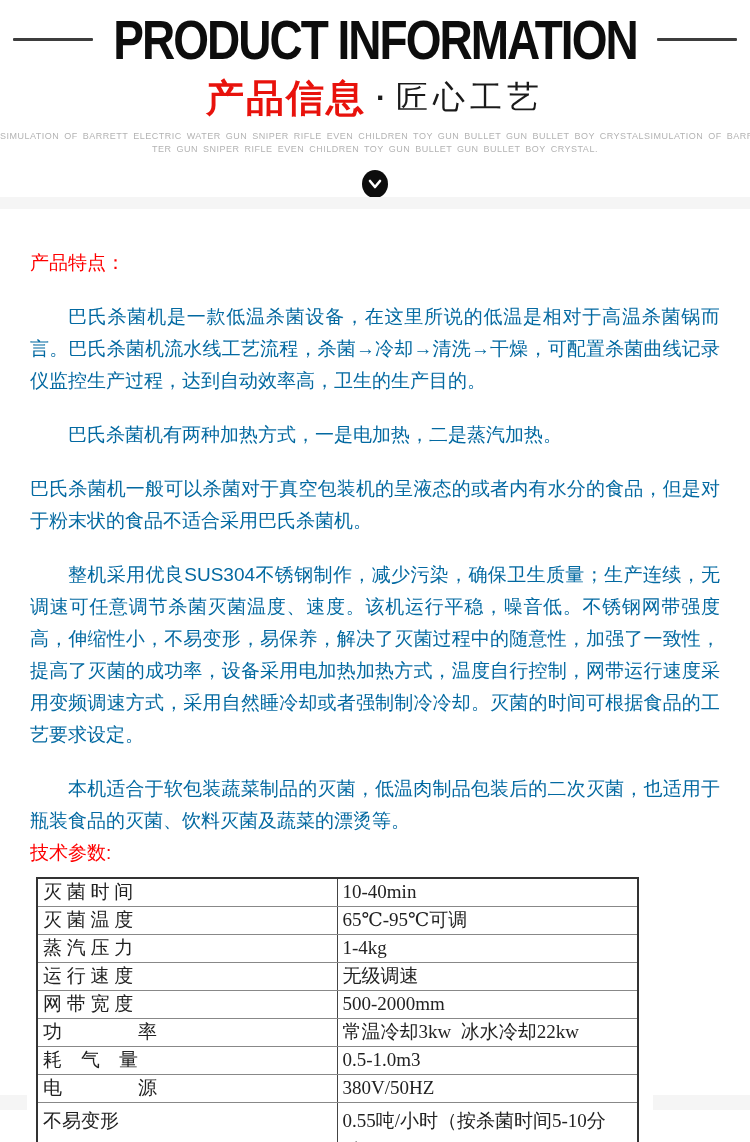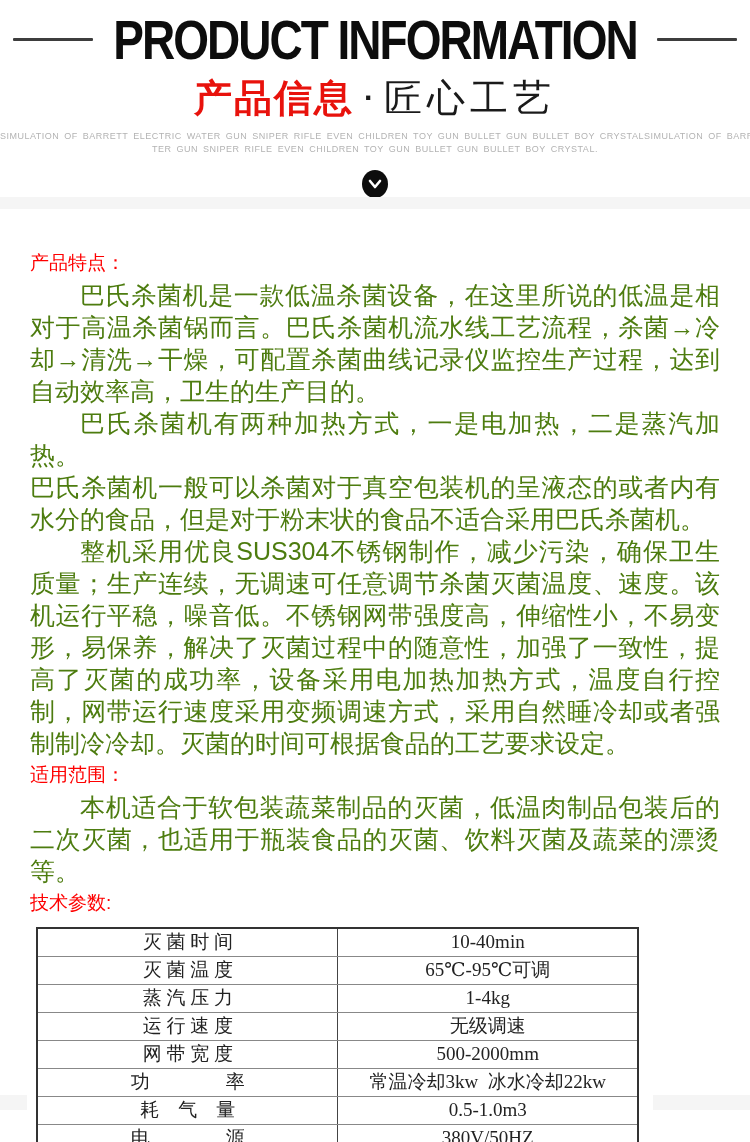--- a/index.html
+++ b/index.html
@@ -27,21 +27,21 @@
     letter-spacing: -2px; white-space: nowrap;
     transform: scaleY(1.22); transform-origin: center;
     font-family: "Liberation Sans", "DejaVu Sans", sans-serif;
   }
   .subtitle {
     margin-top: 6px; height: 44px;
     display: flex; align-items: center; justify-content: center; gap: 10px;
   }
   .subtitle .red { font-size: 38px; font-weight: 700; color: #e8120c; letter-spacing: 2px; }
   .subtitle .dot { font-size: 30px; color: #1a1a1a; font-weight: 700; }
-  .subtitle .blk { font-size: 38px; font-weight: 400; color: #1a1a1a; letter-spacing: 5px; }
+  .subtitle .blk { font-size: 32px; font-weight: 400; color: #1a1a1a; letter-spacing: 5px; }
   .caption { margin-top: 10px; line-height: 13px; }
   .caption div {
     font-size: 9px; color: #b3b3b3; letter-spacing: 0.5px; word-spacing: 2px;
     white-space: nowrap; overflow: hidden;
   }
   .scroll-circle {
     width: 26px; height: 28px; margin: 14px auto 0 auto;
     background: #0d0d0d; border-radius: 50%;
     display: flex; align-items: center; justify-content: center;
     cursor: pointer;
@@ -52,42 +52,41 @@
   }
 
   
   .content { position: absolute; left: 30px; top: 227px; width: 690px; }
   .sec-heading {
     margin-top: 20px; font-size: 19px; line-height: 32px;
     color: #fe0000; font-weight: 400;
   }
   .sec-heading.first { margin-top: 20px; }
   .sec-heading.mid, .sec-heading.last { margin-top: 0; }
-  .body-p { font-size: 25px; line-height: 32px; color: #4d7c0f; text-align: justify; }
+  .body-p { font-size: 19px; line-height: 32px; color: #0369a1; text-align: justify; margin-top: 22px; }
   .body-p.indent { text-indent: 2em; }
   .body-p.noindent { text-indent: 0; }
 
   
   .spec-table {
     margin-top: 8px; margin-left: 6px;
     width: 603px;
     border-collapse: collapse;
     font-family: "Liberation Serif", "DejaVu Serif", serif;
     font-size: 19px; color: #222222;
     table-layout: fixed;
   }
   .spec-table td {
     border: 1px solid #888888;
     height: 28px;
     padding: 0 4px 0 5px;
     vertical-align: middle;
     white-space: pre-wrap;
     line-height: 24px;
     overflow: hidden;
-    text-align: center;
   }
   .spec-table { border: 2px solid #333333; }
   .spec-table td:first-child { border-right: 1px solid #444444; width: 300px; }
   .spec-table tr:last-child td { height: 72px; vertical-align: top; padding-top: 3px; line-height: 30px; }
 
   
   .peek { position: absolute; background: #f5f5f5; height: 15px; top: 1095px; }
   .peek.left { left: 0; width: 27px; }
   .peek.right { left: 653px; width: 97px; }
 </style>
@@ -121,21 +120,20 @@
   <div class="divider-band"></div>
 
   <div class="content">
 
     <div class="sec-heading first">产品特点：</div>
     <p class="body-p indent">巴氏杀菌机是一款低温杀菌设备，在这里所说的低温是相对于高温杀菌锅而言。巴氏杀菌机流水线工艺流程，杀菌→冷却→清洗→干燥，可配置杀菌曲线记录仪监控生产过程，达到自动效率高，卫生的生产目的。</p>
     <p class="body-p indent">巴氏杀菌机有两种加热方式，一是电加热，二是蒸汽加热。</p>
     <p class="body-p noindent">巴氏杀菌机一般可以杀菌对于真空包装机的呈液态的或者内有水分的食品，但是对于粉末状的食品不适合采用巴氏杀菌机。</p>
     <p class="body-p indent">整机采用优良SUS304不锈钢制作，减少污染，确保卫生质量；生产连续，无调速可任意调节杀菌灭菌温度、速度。该机运行平稳，噪音低。不锈钢网带强度高，伸缩性小，不易变形，易保养，解决了灭菌过程中的随意性，加强了一致性，提高了灭菌的成功率，设备采用电加热加热方式，温度自行控制，网带运行速度采用变频调速方式，采用自然睡冷却或者强制制冷冷却。灭菌的时间可根据食品的工艺要求设定。</p>
 
-    <div class="sec-heading mid">适用范围：</div>
     <p class="body-p indent">本机适合于软包装蔬菜制品的灭菌，低温肉制品包装后的二次灭菌，也适用于瓶装食品的灭菌、饮料灭菌及蔬菜的漂烫等。</p>
 
     <div class="sec-heading last">技术参数:</div>
 
     <table class="spec-table">
       <tbody>
         <tr>
           <td>灭 菌 时 间</td>
           <td>10-40min</td>
         </tr>

